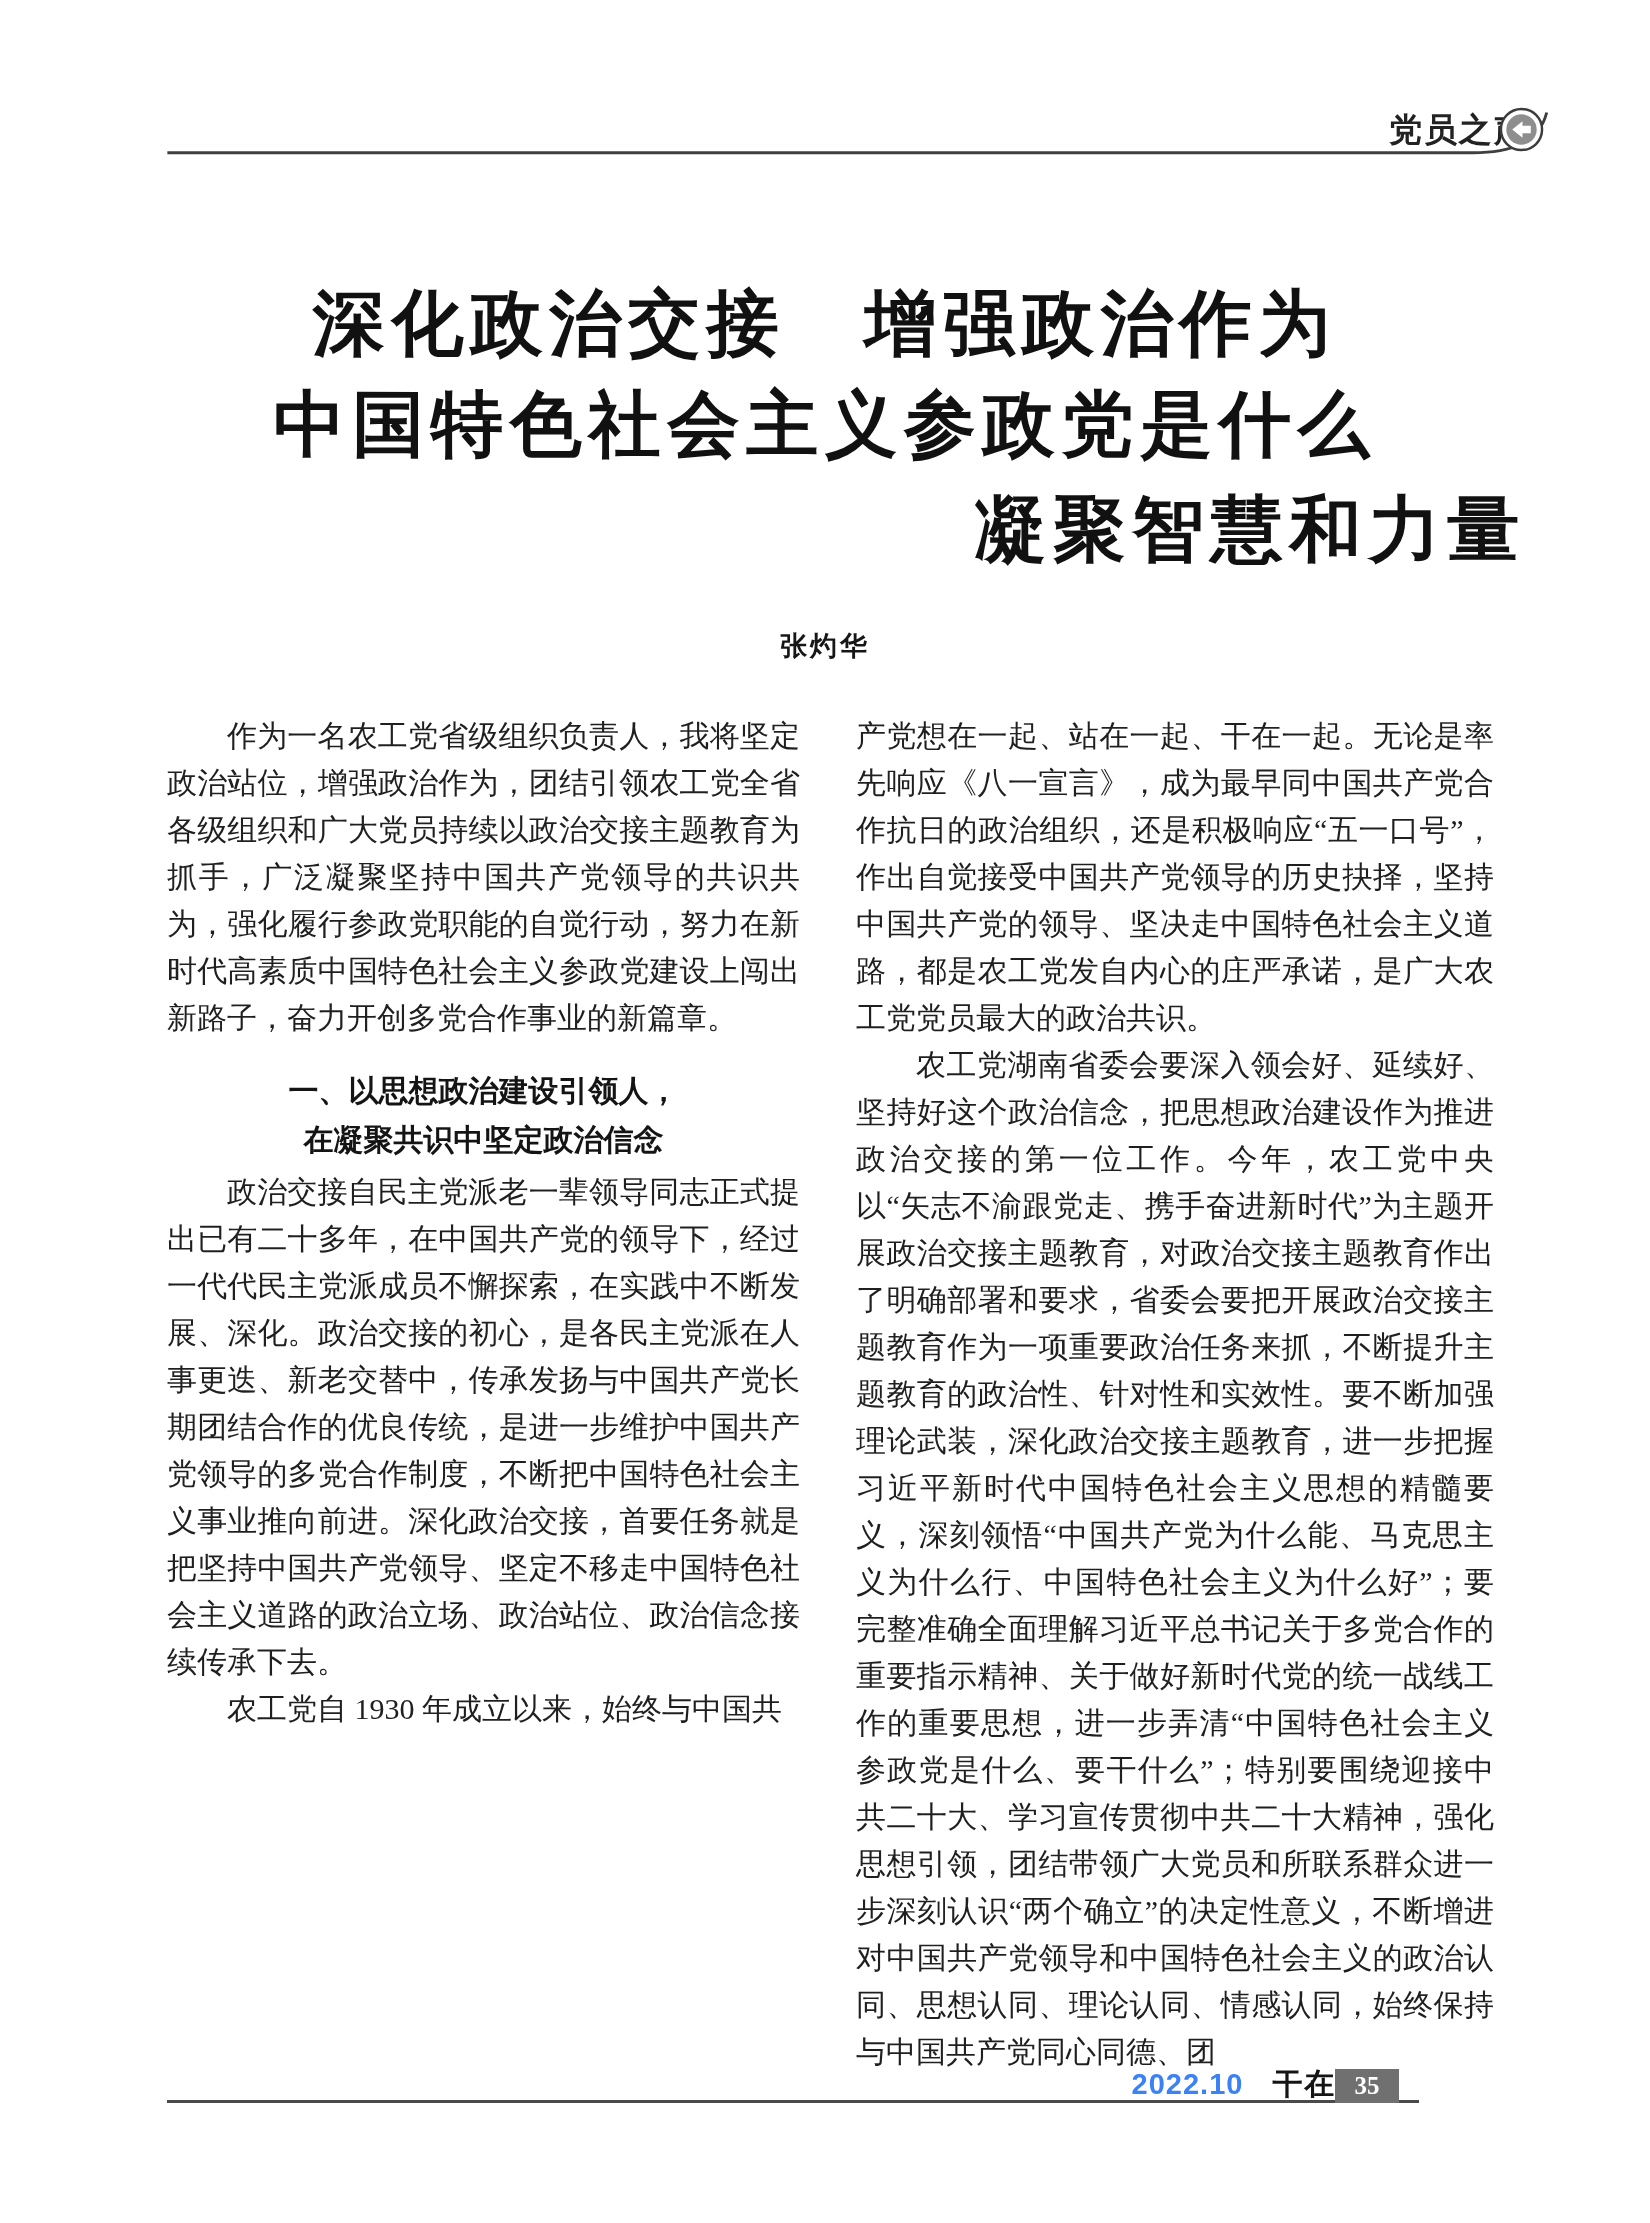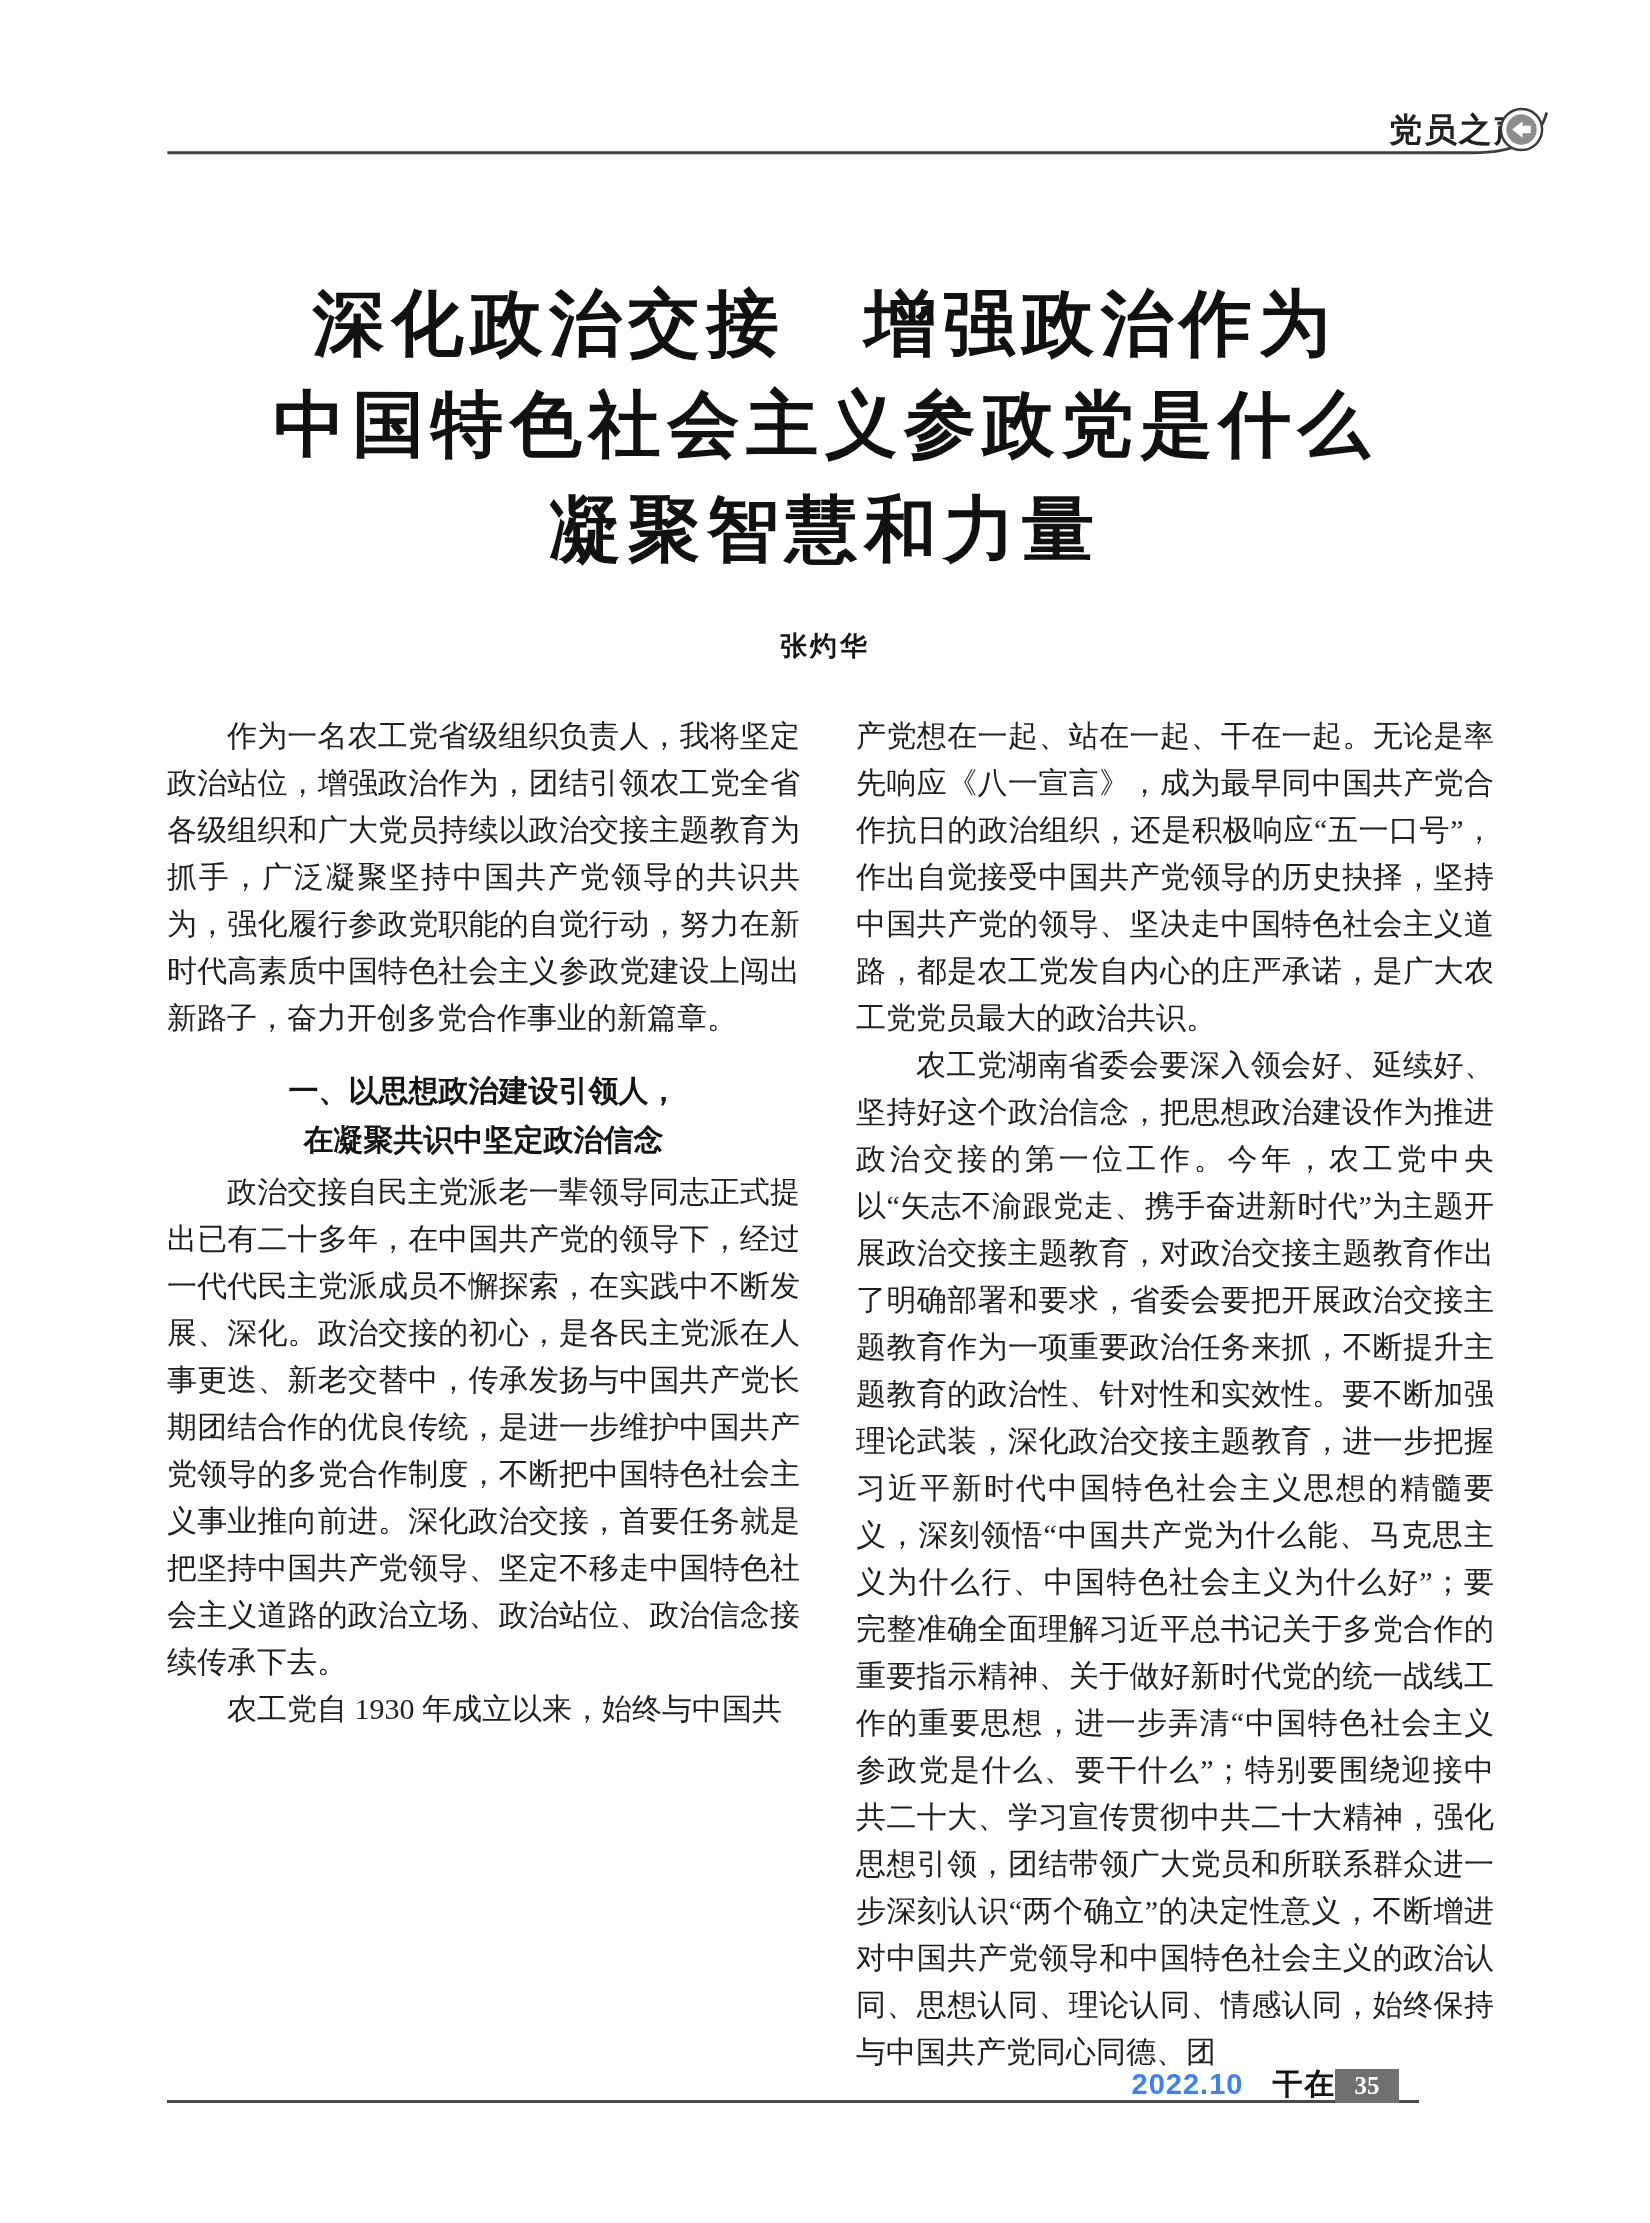--- a/index.html
+++ b/index.html
@@ -21,21 +21,21 @@
   .header-rule-svg{position:absolute;left:0;top:0;width:1651px;height:194px;}
   .header-icon{position:absolute;left:1498px;top:106px;width:47px;height:47px;}
   
   .title-line{
     position:absolute;left:124px;width:1402px;
     text-align:center;
     font-family:"Liberation Sans","DejaVu Sans",sans-serif;
     font-weight:700;font-size:72px;line-height:1;letter-spacing:6.8px;color:#111;
     white-space:nowrap;
   }
-  .t1{top:287px;} .t2{top:388px;} .t3{top:493px;}
+  .t1{top:287px;} .t2{top:388px;} .t3{top:493px;text-align:right;}
   .author{
     position:absolute;left:124px;width:1402px;top:628px;
     text-align:center;
     font-family:"Liberation Sans","DejaVu Sans",sans-serif;
     font-weight:700;font-size:27px;letter-spacing:2.9px;color:#161616;
   }
   
   .col{
     position:absolute;top:712px;
     font-size:30px;line-height:47px;

